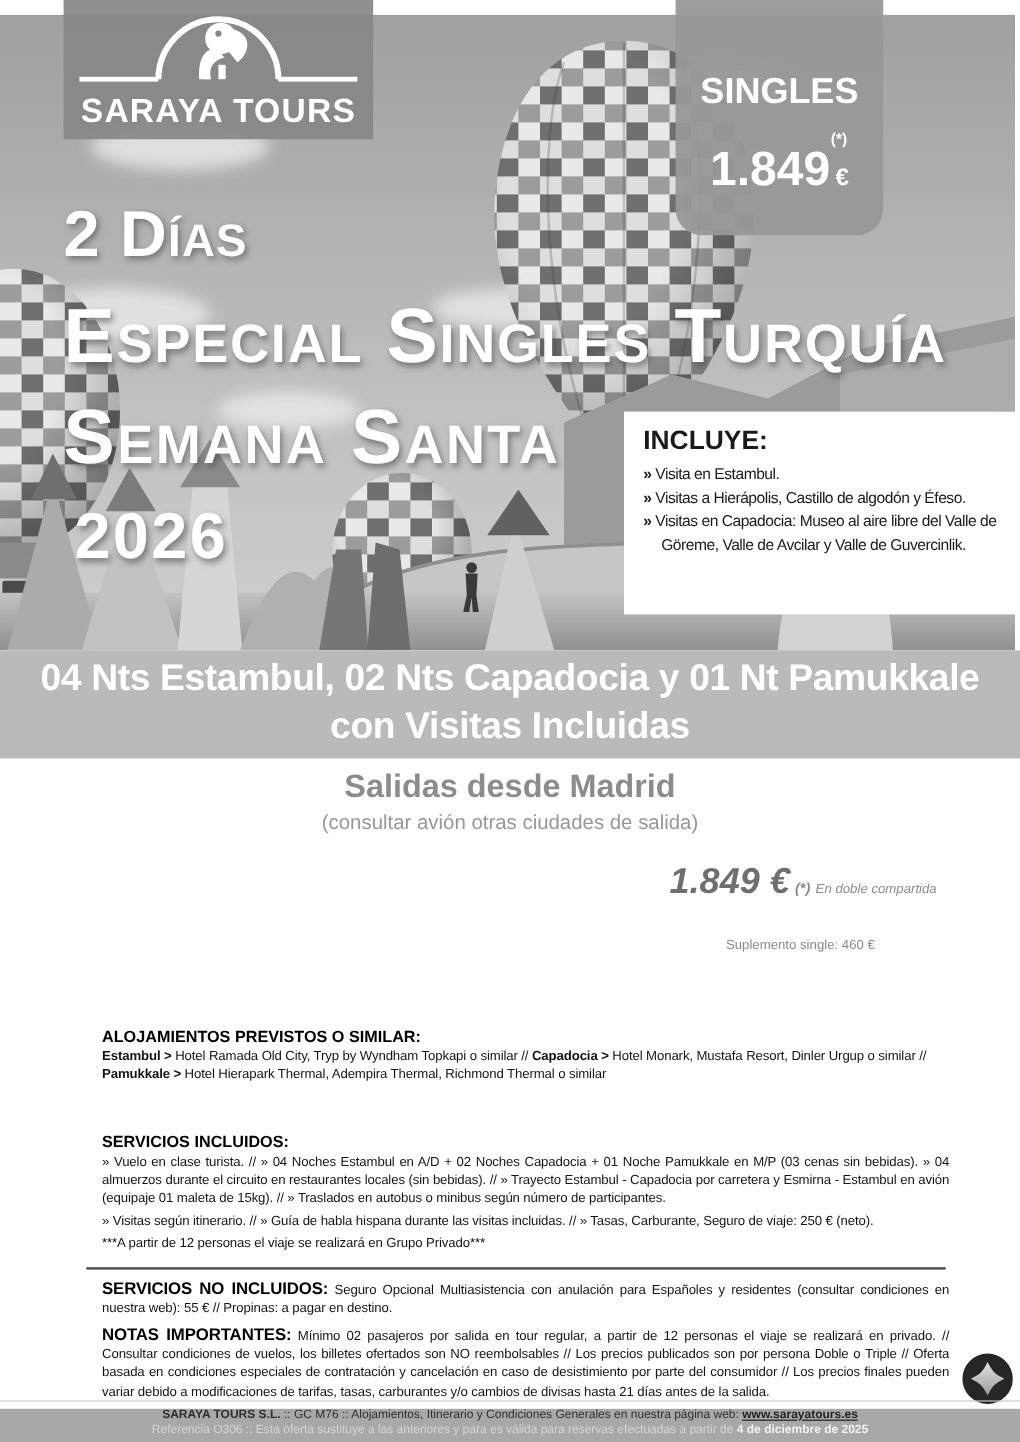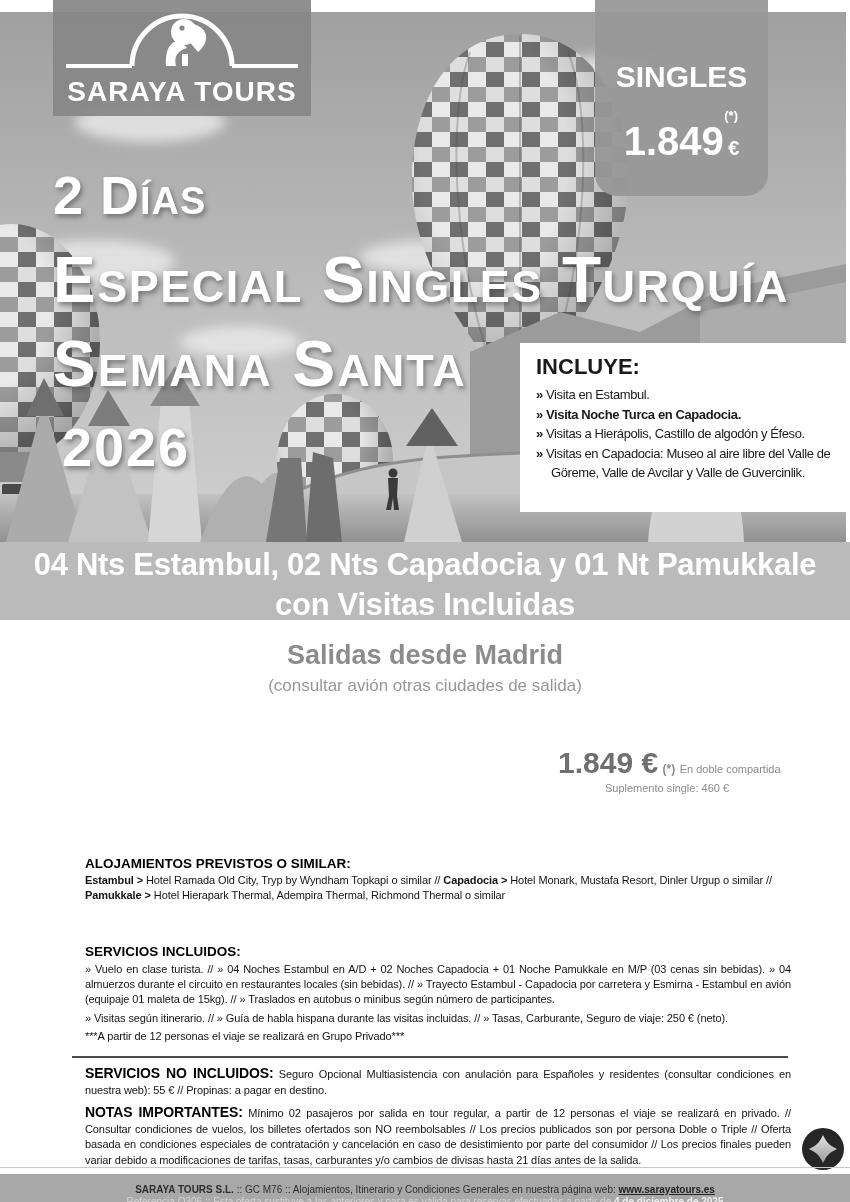--- a/index.html
+++ b/index.html
@@ -11,21 +11,21 @@
   .photo { position:absolute; left:0; top:12px; width:846px; height:530px; overflow:hidden; }
   .photo svg { display:block; }
 
   
   .logo-box { position:absolute; left:53px; top:0; width:258px; height:116px;
     background:rgba(134,134,134,0.93); text-align:center; padding-top:6px; }
   .logo-box .brand { display:block; margin-top:2px; color:#ffffff; font-size:28px; font-weight:700;
     letter-spacing:1px; white-space:nowrap; }
 
   
-  .singles-box { position:absolute; left:595px; top:0; width:173px; height:196px;
+  .singles-box { position:absolute; left:563px; top:0; width:173px; height:196px;
     background:rgba(152,152,152,0.95); border-radius:0 0 22px 22px; color:#ffffff; }
   .singles-box .label { display:block; text-align:center; margin-top:60px; font-size:30px; font-weight:700; }
   .singles-box .ast { display:block; text-align:right; padding-right:30px; margin-top:14px; font-size:13px; font-weight:700; }
   .singles-box .price-row { text-align:center; margin-top:-4px; font-weight:700; }
   .singles-box .price { font-size:40px; }
   .singles-box .cur { font-size:20px; }
 
   
   .hero { position:absolute; color:#ffffff; font-weight:700; font-variant:small-caps;
     text-shadow:2px 3px 5px rgba(70,70,70,0.60); white-space:nowrap; line-height:1; }
@@ -37,36 +37,36 @@
   
   .incluye { position:absolute; left:520px; top:343px; width:327px; height:169px;
     background:#ffffff; padding:11px 8px 0 16px; color:#1a1a1a; }
   .incluye h2 { font-size:22px; font-weight:800; letter-spacing:0; }
   .incluye ul { list-style:none; margin-top:5px; font-size:13px; letter-spacing:-0.4px; line-height:1.5; }
   .incluye li { padding-left:15px; text-indent:-15px; }
   .incluye li .blt { font-weight:700; }
   .incluye li.bold { font-weight:700; }
 
   
-  .banner { position:absolute; left:0; top:542px; width:850px; height:78px; background:#bababa;
+  .banner { position:absolute; left:0; top:542px; width:850px; height:90px; background:#bababa;
     color:#ffffff; font-weight:700; font-size:31px; line-height:40px; text-align:center; padding-top:3px;
     letter-spacing:-0.3px; }
 
   
   .salidas-title { position:absolute; left:0; top:640px; width:850px; text-align:center;
     color:#8c8c8c; font-size:27px; font-weight:700; }
   .salidas-note { position:absolute; left:0; top:676px; width:850px; text-align:center;
     color:#979797; font-size:17px; }
 
   
   .opc-box { position:absolute; left:97px; top:705px; width:450px; height:128px; background:#9e9e9e;
     display:flex; align-items:center; padding-left:28px; color:#ffffff; font-weight:700; }
   .opc-box .opc-label { font-size:33px; }
   .opc-box .opc-date { font-size:30px; margin-left:28px; }
-  .price-line { position:absolute; left:558px; top:746px; width:280px; white-space:nowrap; }
+  .price-line { position:absolute; left:558px; top:718px; width:280px; white-space:nowrap;font-style:italic; }
   .price-line .big { font-size:30px; font-weight:700; color:#6f6f6f; }
   .price-line .ast { font-size:12px; font-weight:700; color:#8a8a8a; }
   .price-line .cond { font-size:11px; color:#8a8a8a; }
   .supplement { position:absolute; left:558px; top:782px; width:218px; text-align:center;
     font-size:11px; color:#8a8a8a; }
 
   
   .section { position:absolute; left:85px; width:706px; color:#141414; }
   .section h3 { font-size:13.5px; font-weight:800; color:#000000; }
   .section p { font-size:11px; line-height:1.38; letter-spacing:-0.1px; }
@@ -79,21 +79,21 @@
   .servno { top:1064px; }
   .notas { top:1103px; }
   .inline-h { font-size:14px; font-weight:800; color:#000000; }
 
   
   .access-widget { position:absolute; left:800px; top:1126px; width:46px; height:46px; cursor:pointer; }
 
   
   .pre-footer-line { position:absolute; left:0; top:1167px; width:850px; border-top:1px solid #c9c9c9; }
   .footer { position:absolute; left:0; top:1174px; width:850px; height:28px; background:#a8a8a8;
-    text-align:center; font-size:10px; line-height:11.5px; padding-top:10px; color:#2e2e2e; }
+    text-align:center; font-size:10px; line-height:11.5px; padding-top:0; color:#2e2e2e; }
   .footer .b { font-weight:700; }
   .footer a.url { font-weight:700; color:#222222; text-decoration:underline; cursor:pointer; }
   .footer .l2 { color:#d6d6d6; }
   .footer .l2 .date { color:#f2f2f2; font-weight:700; }
 </style>
 </head>
 <body>
 
 <div id="page">
 
@@ -216,21 +216,20 @@
 
   <div class="hero hero-duration">2 Días</div>
   <div class="hero hero-title">Especial Singles Turquía</div>
   <div class="hero hero-sub">Semana Santa</div>
   <div class="hero hero-year">2026</div>
 
   <div class="incluye">
     <h2>INCLUYE:</h2>
     <ul>
       <li><span class="blt">»</span> <span>Visita en Estambul.</span></li>
-      <li class="bold"><span class="blt">»</span> <span>Visita Noche Turca en Capadocia.</span></li>
       <li><span class="blt">»</span> <span>Visitas a Hierápolis, Castillo de algodón y Éfeso.</span></li>
       <li><span class="blt">»</span> <span>Visitas en Capadocia: Museo al aire libre del Valle de Göreme, Valle de Avcilar y Valle de Guvercinlik.</span></li>
     </ul>
   </div>
 
   <div class="banner">
     <div>04 Nts Estambul, 02 Nts Capadocia y 01 Nt Pamukkale</div>
     <div>con Visitas Incluidas</div>
   </div>
 

